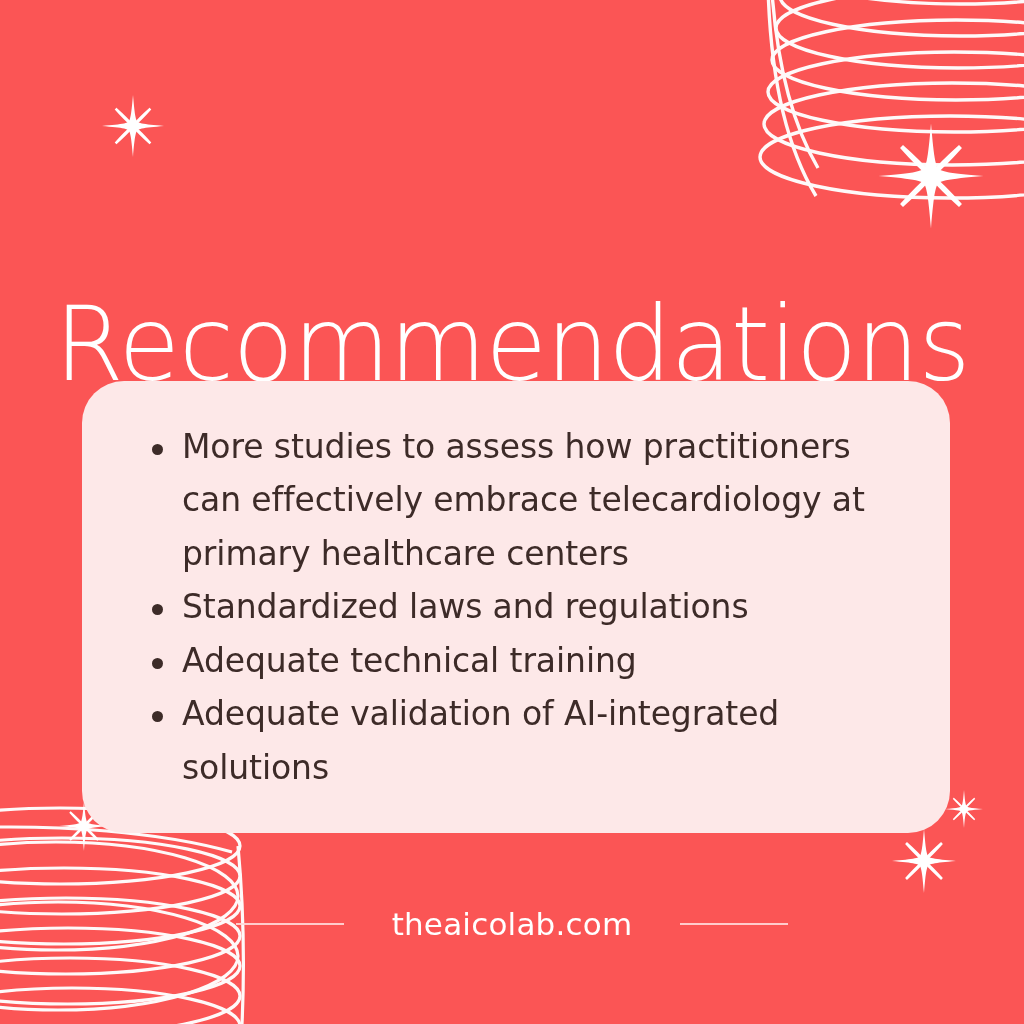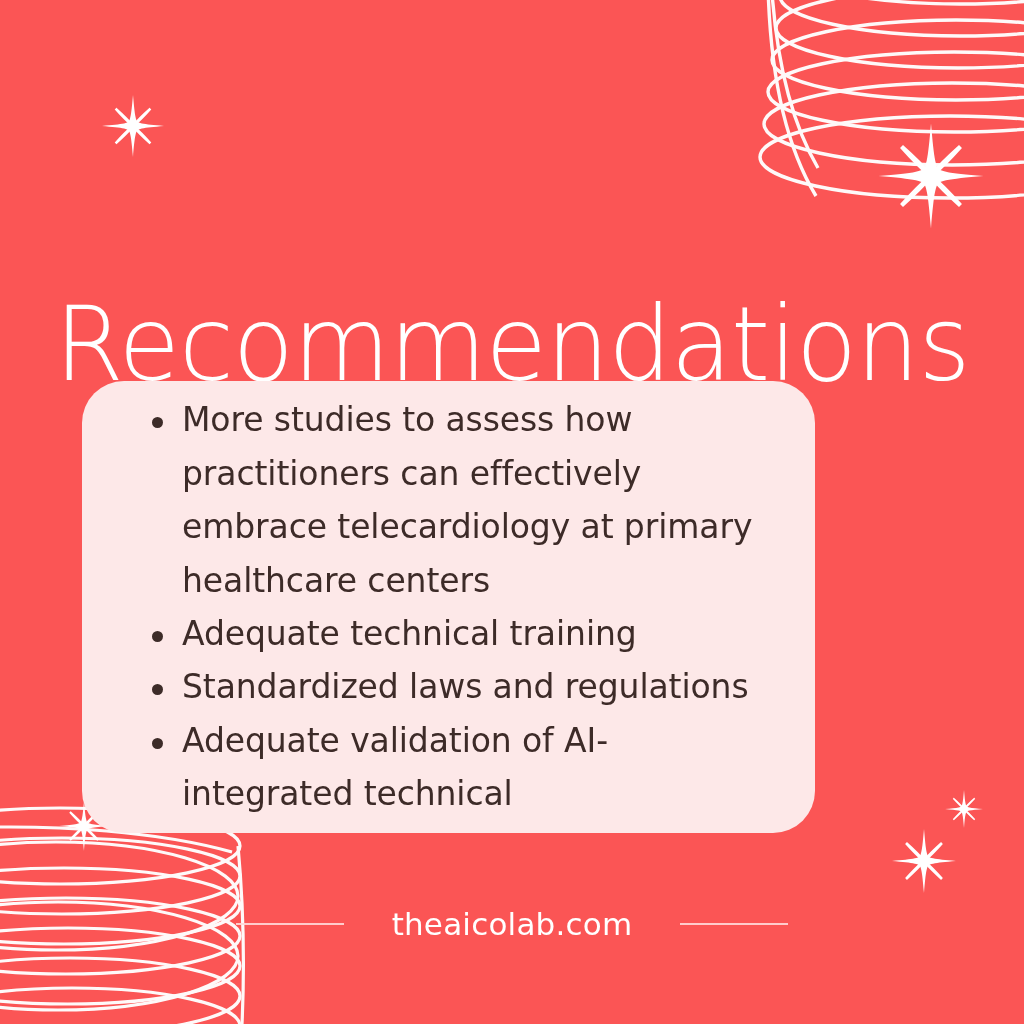--- a/index.html
+++ b/index.html
@@ -62,21 +62,21 @@
     white-space: nowrap;
     transform: scaleX(0.96);
     transform-origin: 50% 50%;
   }
 
   
   .content-card {
     position: absolute;
     left: 82px;
     top: 381px;
-    width: 733px;
+    width: 868px;
     height: 452px;
     background: #FDE8E8;
     border-radius: 42px;
     box-sizing: border-box;
     display: flex;
     flex-direction: column;
     justify-content: center;
   }
 
   .bullet-list {
@@ -196,29 +196,29 @@
   <h1 class="main-heading">Recommendations</h1>
 
   <div class="content-card">
     <ul class="bullet-list">
       <li class="bullet-item">
         <span class="bullet-dot"></span>
         <span>More studies to assess how practitioners can effectively embrace telecardiology at primary healthcare centers</span>
       </li>
       <li class="bullet-item">
         <span class="bullet-dot"></span>
+        <span>Standardized laws and regulations</span>
+      </li>
+      <li class="bullet-item">
+        <span class="bullet-dot"></span>
         <span>Adequate technical training</span>
       </li>
       <li class="bullet-item">
         <span class="bullet-dot"></span>
-        <span>Standardized laws and regulations</span>
-      </li>
-      <li class="bullet-item">
-        <span class="bullet-dot"></span>
-        <span>Adequate validation of AI-integrated technical</span>
+        <span>Adequate validation of AI-integrated solutions</span>
       </li>
     </ul>
   </div>
 
   <div class="footer">
     <span class="footer-rule"></span>
     <span class="footer-text">theaicolab.com</span>
     <span class="footer-rule"></span>
   </div>
 

